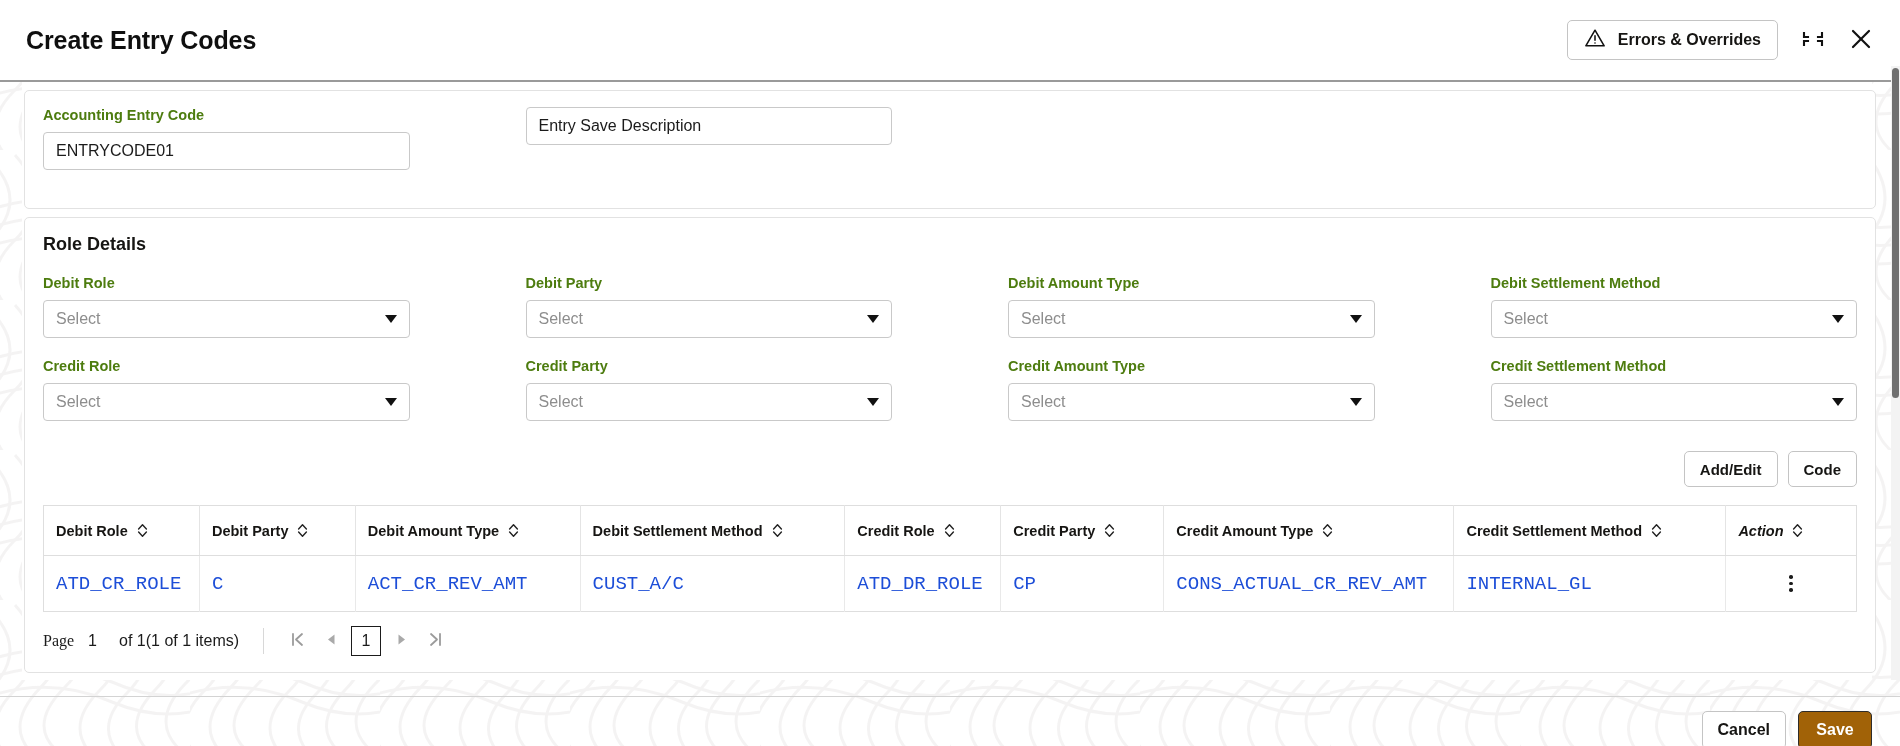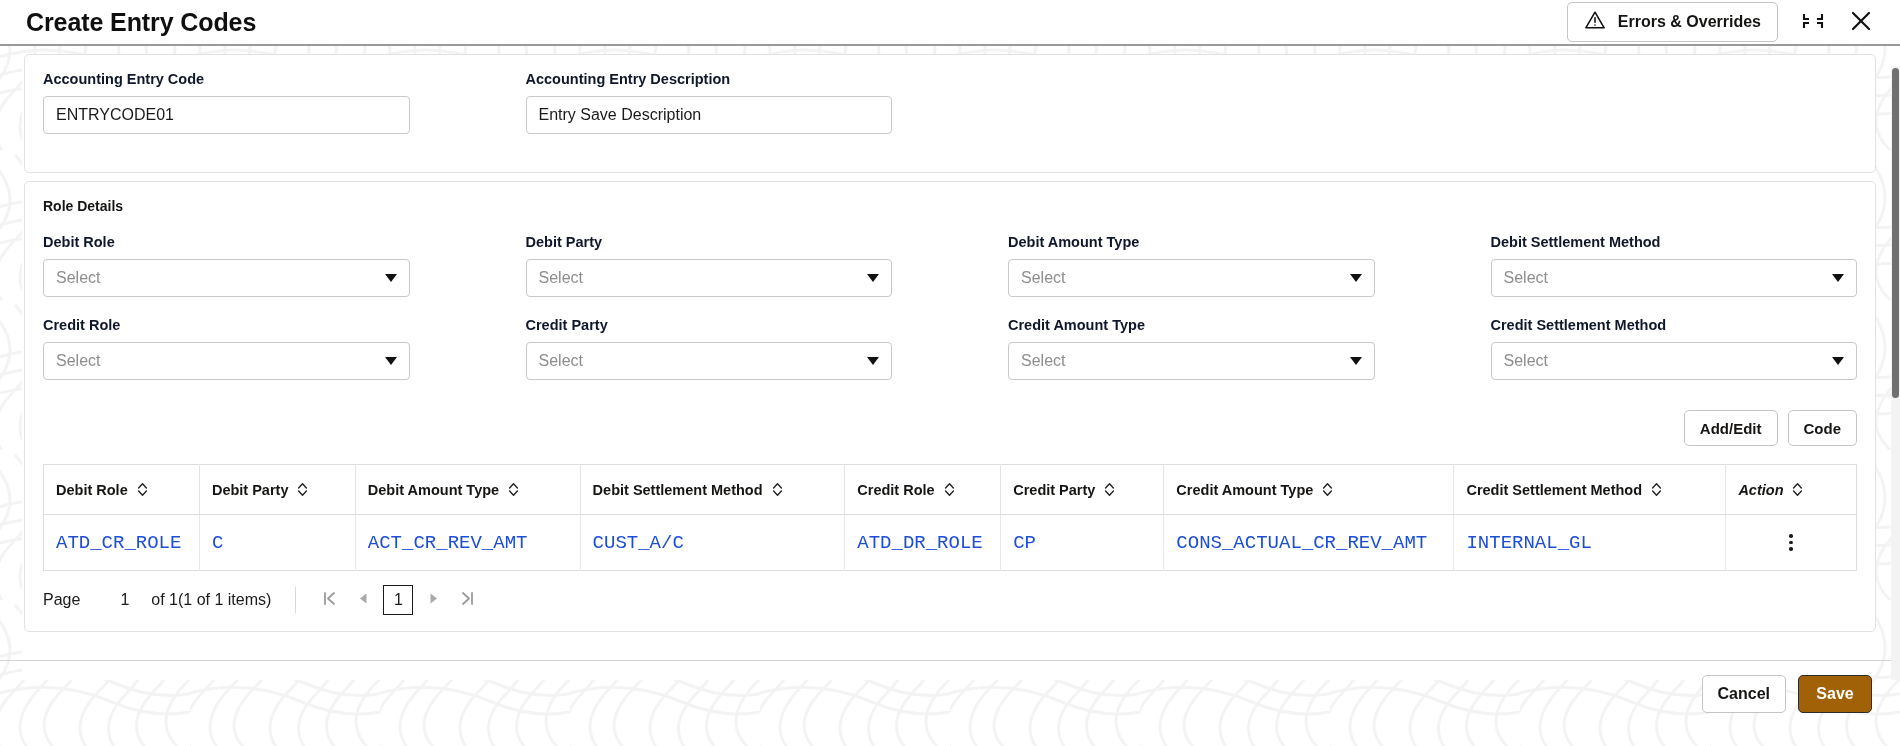--- a/index.html
+++ b/index.html
@@ -27,21 +27,21 @@
     position: relative;
     width: 1900px;
     height: 746px;
     overflow: hidden;
   }
 
   
   .header {
     position: relative;
     z-index: 3;
-    height: 46px;
+    height: 82px;
     background: #ffffff;
     border-bottom: 2px solid #9a9a9a;
     display: flex;
     align-items: center;
     padding: 0 26px 0 26px;
   }
   .page-title {
     font-size: 25px;
     font-weight: bold;
     letter-spacing: -.1px;
@@ -90,38 +90,38 @@
   
   .card {
     background: #fff;
     border: 1px solid #e2e2e2;
     border-radius: 5px;
     margin: 8px 24px 0 24px;
   }
   .card-top { padding: 16px 18px 22px 18px; }
 
   .section-title {
-    font-size: 14px;
+    font-size: 18px;
     font-weight: bold;
     padding: 16px 18px 4px 18px;
     color: #161513;
   }
 
   
   .row4 {
     display: grid;
     grid-template-columns: repeat(4, 1fr);
     column-gap: 116px;
     padding: 0 18px;
   }
   .field { margin-bottom: 16px; }
   .field-label {
     font-size: 14.5px;
     font-weight: bold;
-    color: #0f172a;
+    color: #4d7c0f;
     margin-bottom: 9px;
     display: block;
   }
   .input-box {
     height: 38px;
     border: 1px solid #c9c9c9;
     border-radius: 4px;
     background: #fff;
     display: flex;
     align-items: center;
@@ -233,21 +233,21 @@
   }
 
   
   .pager {
     display: flex;
     align-items: center;
     padding: 14px 18px 16px 18px;
     font-size: 16px;
     color: #1b1b1b;
   }
-  .pager .lbl { margin-right: 40px; }
+  .pager .lbl { margin-right: 14px; font-family: Liberation Serif, serif; }
   .pager .num { margin-right: 22px; }
   .pager .of  { }
   .pager .items { margin-right: 24px; }
   .pager-sep {
     width: 1px;
     height: 26px;
     background: #d8d8d8;
     margin-right: 16px;
   }
   .pg-btn {
@@ -367,21 +367,20 @@
 
   <div class="body-area">
 
     <div class="card card-top">
       <div class="row4" style="padding:0;">
         <div class="field">
           <label class="field-label">Accounting Entry Code</label>
           <div class="input-box">ENTRYCODE01</div>
         </div>
         <div class="field">
-          <label class="field-label">Accounting Entry Description</label>
           <div class="input-box">Entry Save Description</div>
         </div>
         <div></div>
           <div></div>
       </div>
     </div>
 
     <div class="card">
       <div class="section-title">Role Details</div>
 

